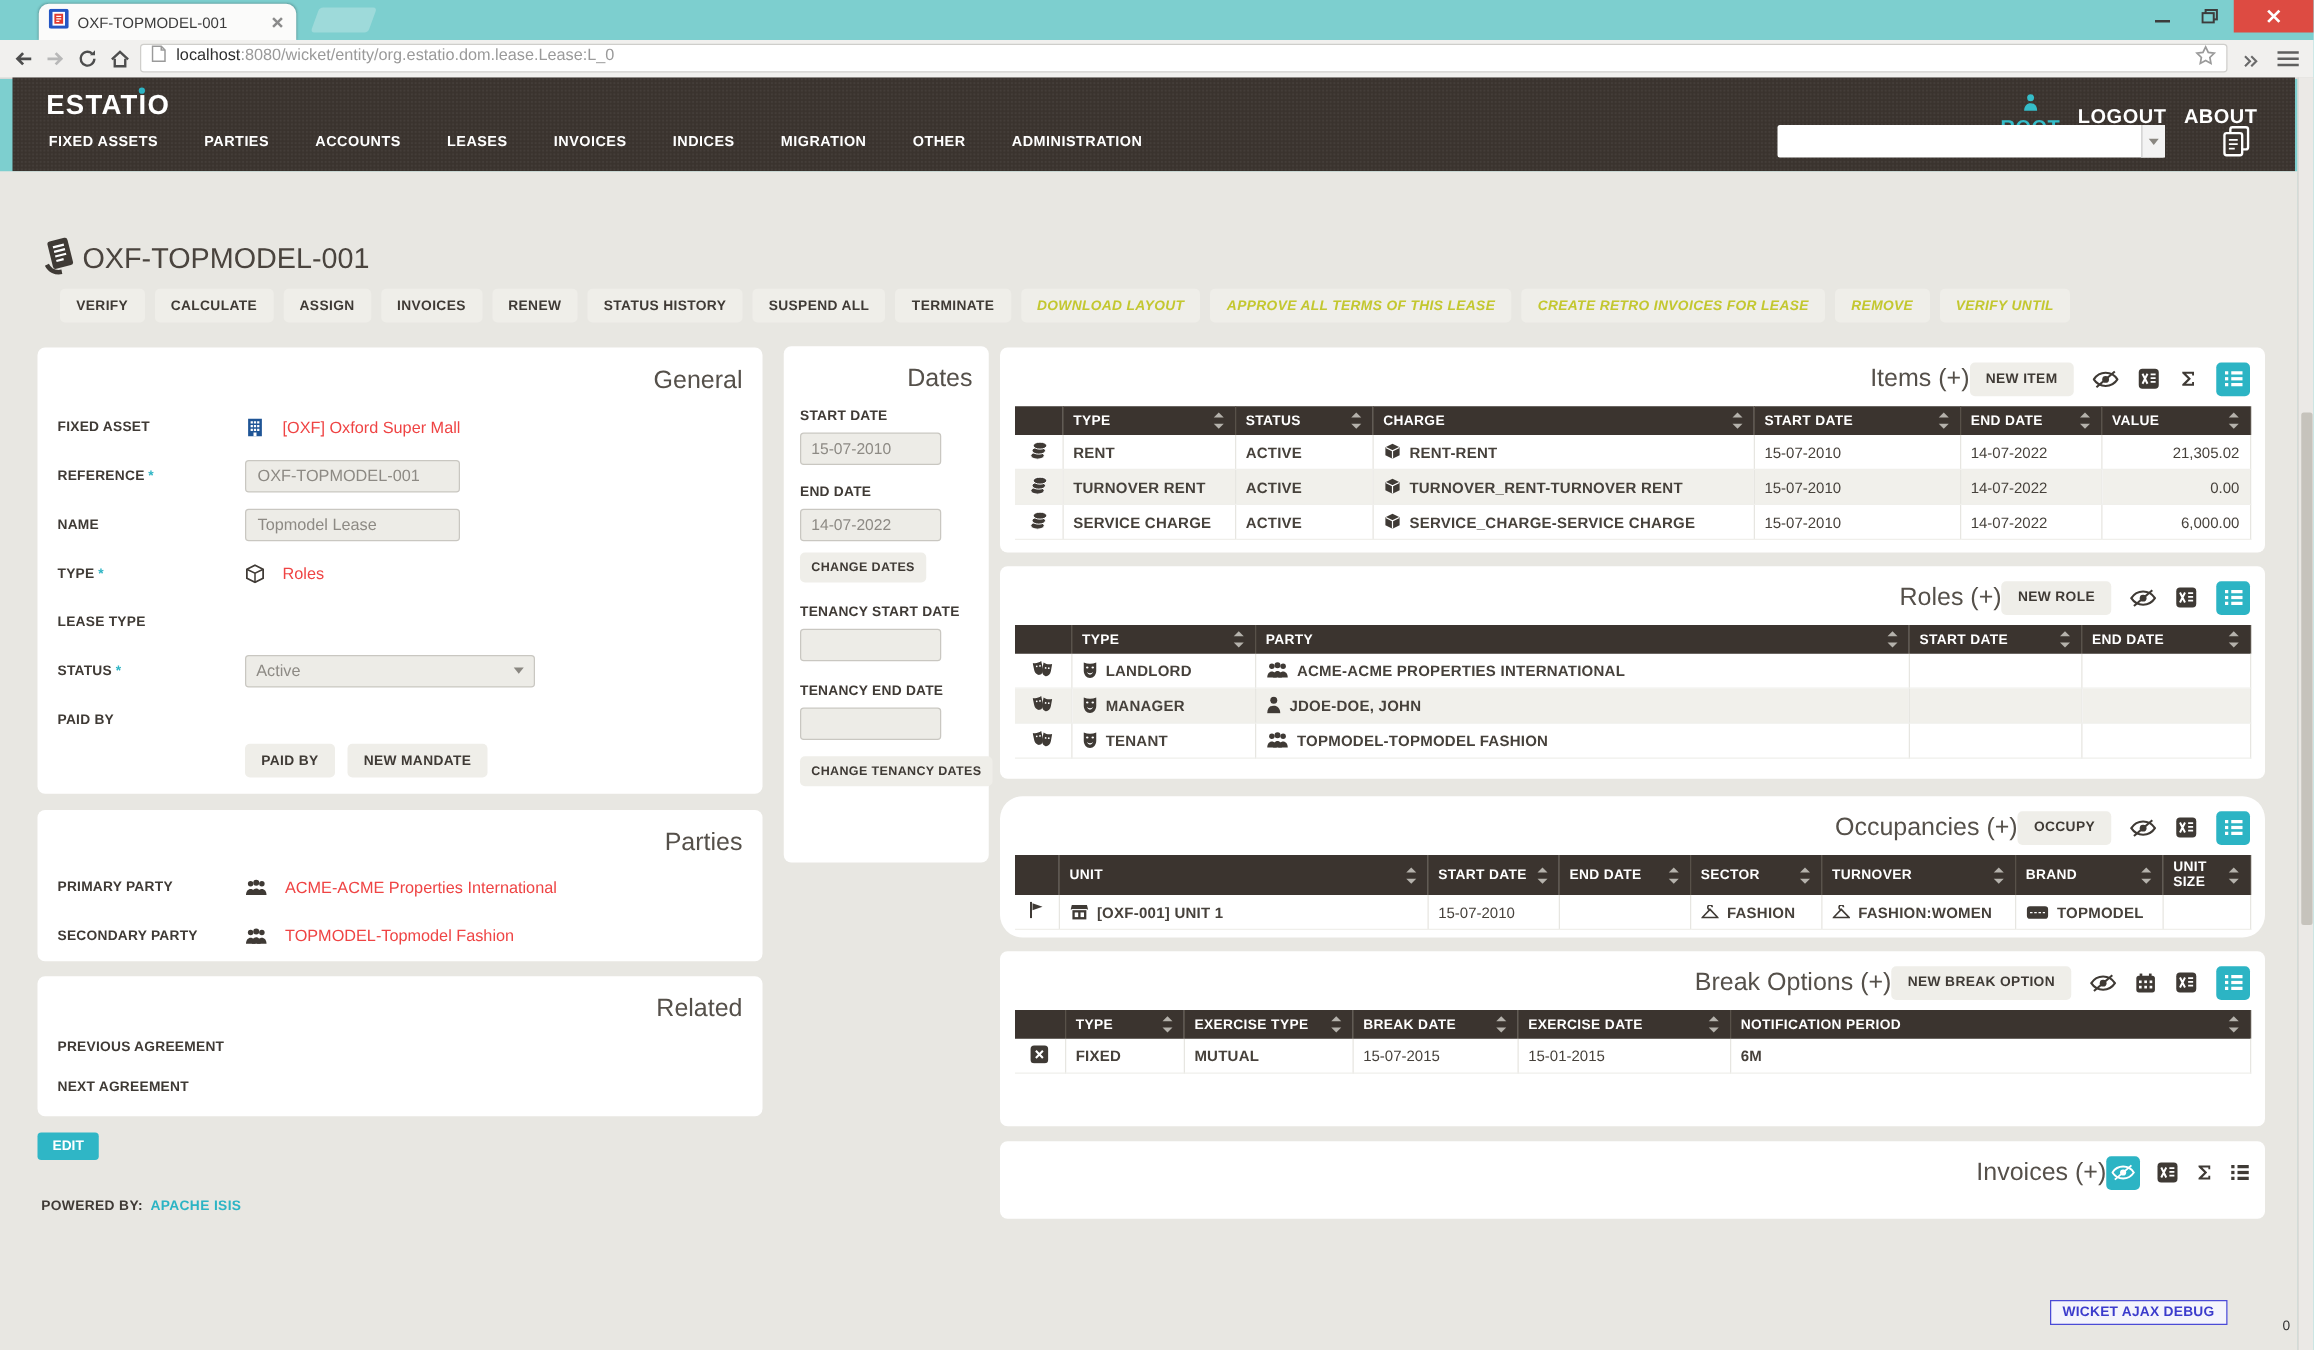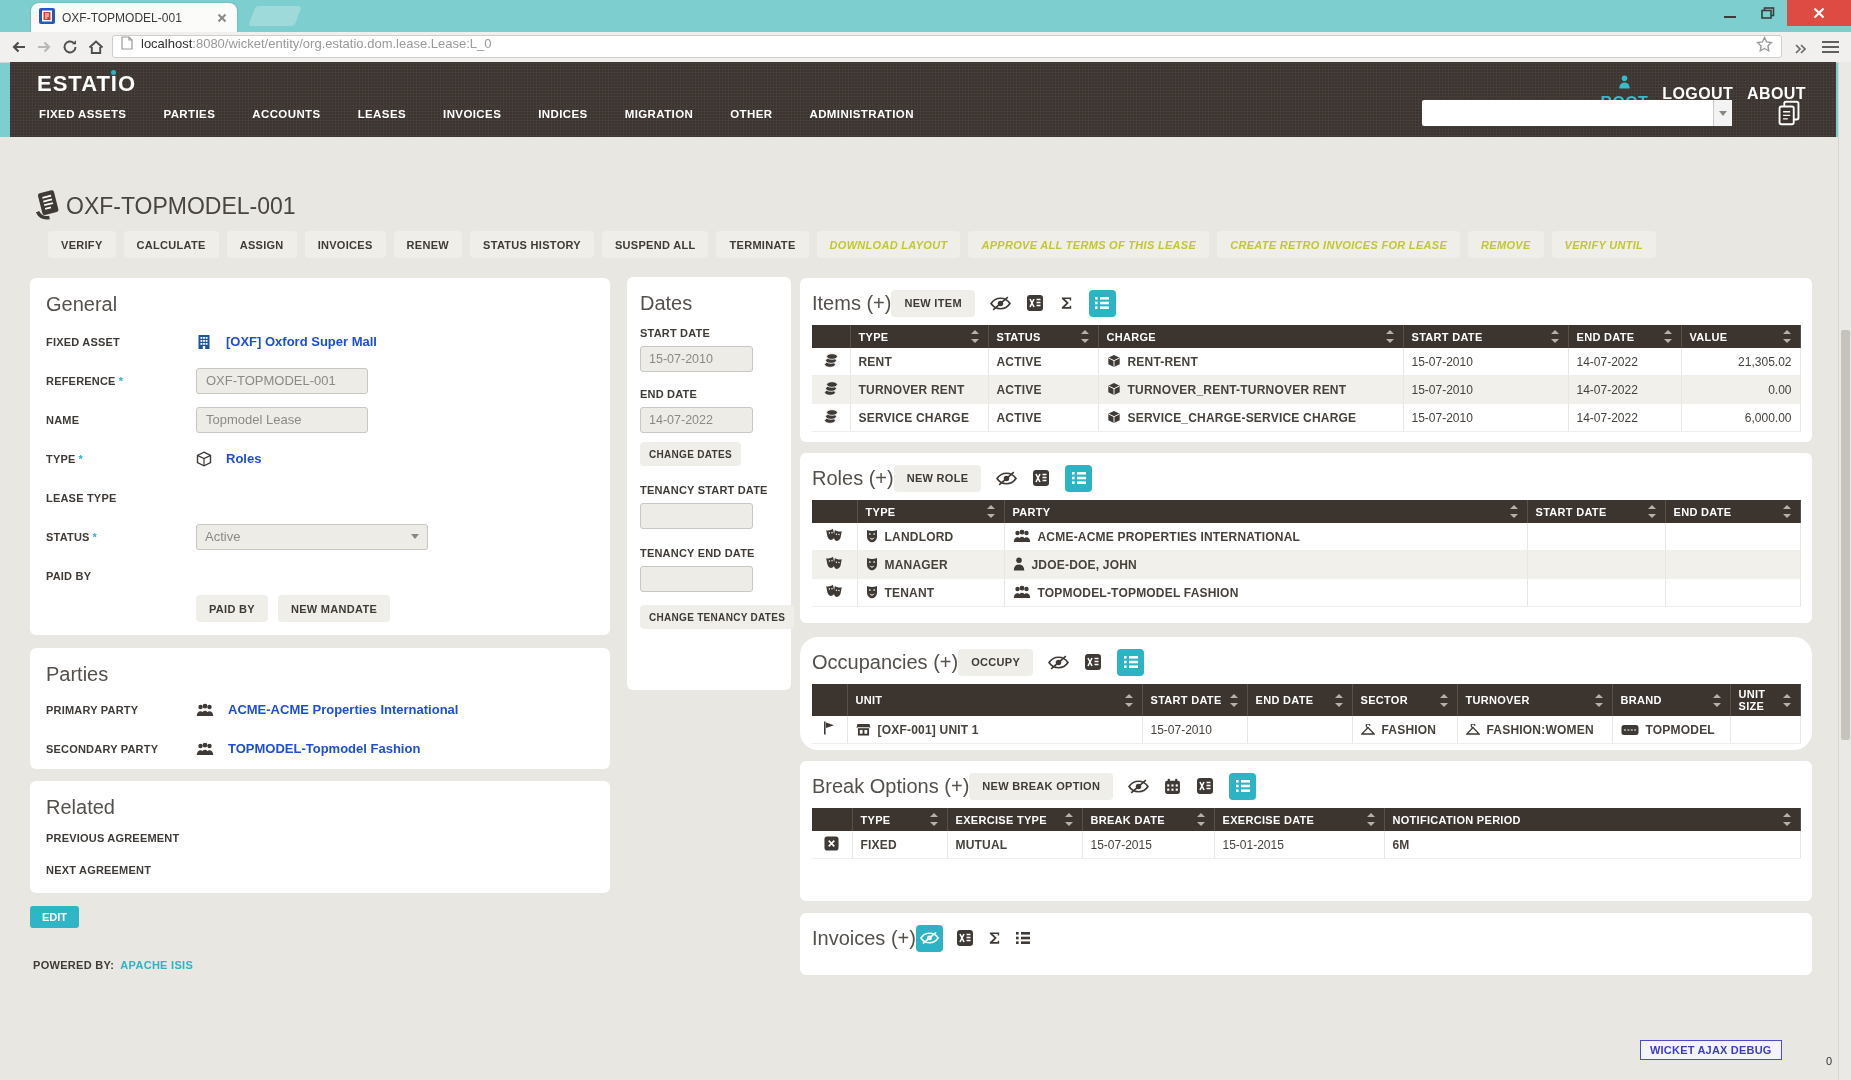--- a/index.html
+++ b/index.html
@@ -41,33 +41,33 @@
   .content{position:absolute;left:0;top:137px;width:1838px;height:943px;background:#e8e7e2;}
   .pagetitle-ico{position:absolute;left:30px;top:50px;}
   .pagetitle{position:absolute;left:66px;top:56px;font-size:23px;color:#4a443e;}
   .actions{position:absolute;left:48px;top:94px;display:flex;gap:8px;}
   .btn{display:inline-flex;align-items:center;justify-content:center;background:#efeee9;border-radius:4px;font-size:11px;font-weight:bold;color:#3f3a35;padding:0 13px;height:27px;letter-spacing:.3px;cursor:pointer;white-space:nowrap;}
   .btn.proto{color:#c3c72f;font-style:italic;}
   .btn.small{height:24px;font-size:10px;padding:0 9px;}
   .btn-teal{position:absolute;left:30px;top:769px;background:#2fb6c6;color:#fff;font-size:11px;font-weight:bold;height:22px;padding:0 12px;border-radius:3px;display:inline-flex;align-items:center;cursor:pointer;}
   .card{position:absolute;background:#fff;border-radius:6px;box-sizing:border-box;padding:11px 12px;}
   .panel-title{font-size:20px;color:#55504a;}
-  .panel-head{display:flex;justify-content:flex-start;align-items:center;height:28px;}
+  .panel-head{display:flex;justify-content:flex-end;align-items:center;height:28px;}
   .tools{display:flex;align-items:center;gap:15px;}
   .iconbtn{cursor:pointer;display:flex;align-items:center;}
   .teal-sq{width:27px;height:27px;border-radius:4px;background:#2cb4c4;display:flex;align-items:center;justify-content:center;cursor:pointer;}
   
   .card-general{left:30px;top:141px;width:580px;height:357px;padding:12px 16px;}
   .card-parties{left:30px;top:511px;width:580px;height:121px;padding:12px 16px;}
   .card-related{left:30px;top:644px;width:580px;height:112px;padding:12px 16px;}
   .card-dates{left:627px;top:140px;width:164px;height:413px;padding:12px 13px;}
   .frow{display:flex;align-items:center;min-height:27px;margin-bottom:12px;}
   .flabel{width:150px;flex:none;font-size:11px;font-weight:bold;color:#3f3a35;letter-spacing:.2px;}
   .req{color:#2cb4c4;margin-left:3px;font-size:11px;font-weight:bold;}
-  .vlink{color:#1d4ed8;font-weight:bold;font-size:13px;cursor:pointer;display:flex;align-items:center;gap:7px;}
+  .vlink{color:#ef4444;font-weight:normal;font-size:13px;cursor:pointer;display:flex;align-items:center;gap:7px;}
   .tinput{width:172px;height:26px;background:#edece7;border:1px solid #c9c7c1;border-radius:3px;color:#8d8a84;font-size:13px;padding:0 9px;box-sizing:border-box;font-family:"Liberation Sans",sans-serif;}
   .tselect{width:232px;height:26px;background:#edece7;border:1px solid #c9c7c1;border-radius:3px;color:#8d8a84;font-size:13px;padding:0 8px;box-sizing:border-box;display:flex;align-items:center;justify-content:space-between;cursor:pointer;}
   .val-offset{margin-left:150px;display:flex;gap:10px;}
   .dlabel{font-size:11px;font-weight:bold;color:#3f3a35;letter-spacing:.2px;margin:10px 0 7px;}
   .dinput{width:113px;height:26px;background:#edece7;border:1px solid #c9c7c1;border-radius:3px;color:#8d8a84;font-size:12.5px;padding:0 8px;box-sizing:border-box;font-family:"Liberation Sans",sans-serif;}
   
   .card-items{left:800px;top:141px;width:1012px;height:164px;}
   .card-roles{left:800px;top:316px;width:1012px;height:170px;}
   .card-occ{left:800px;top:500px;width:1012px;height:113px;border-radius:18px;}
   .card-break{left:800px;top:624px;width:1012px;height:140px;}

